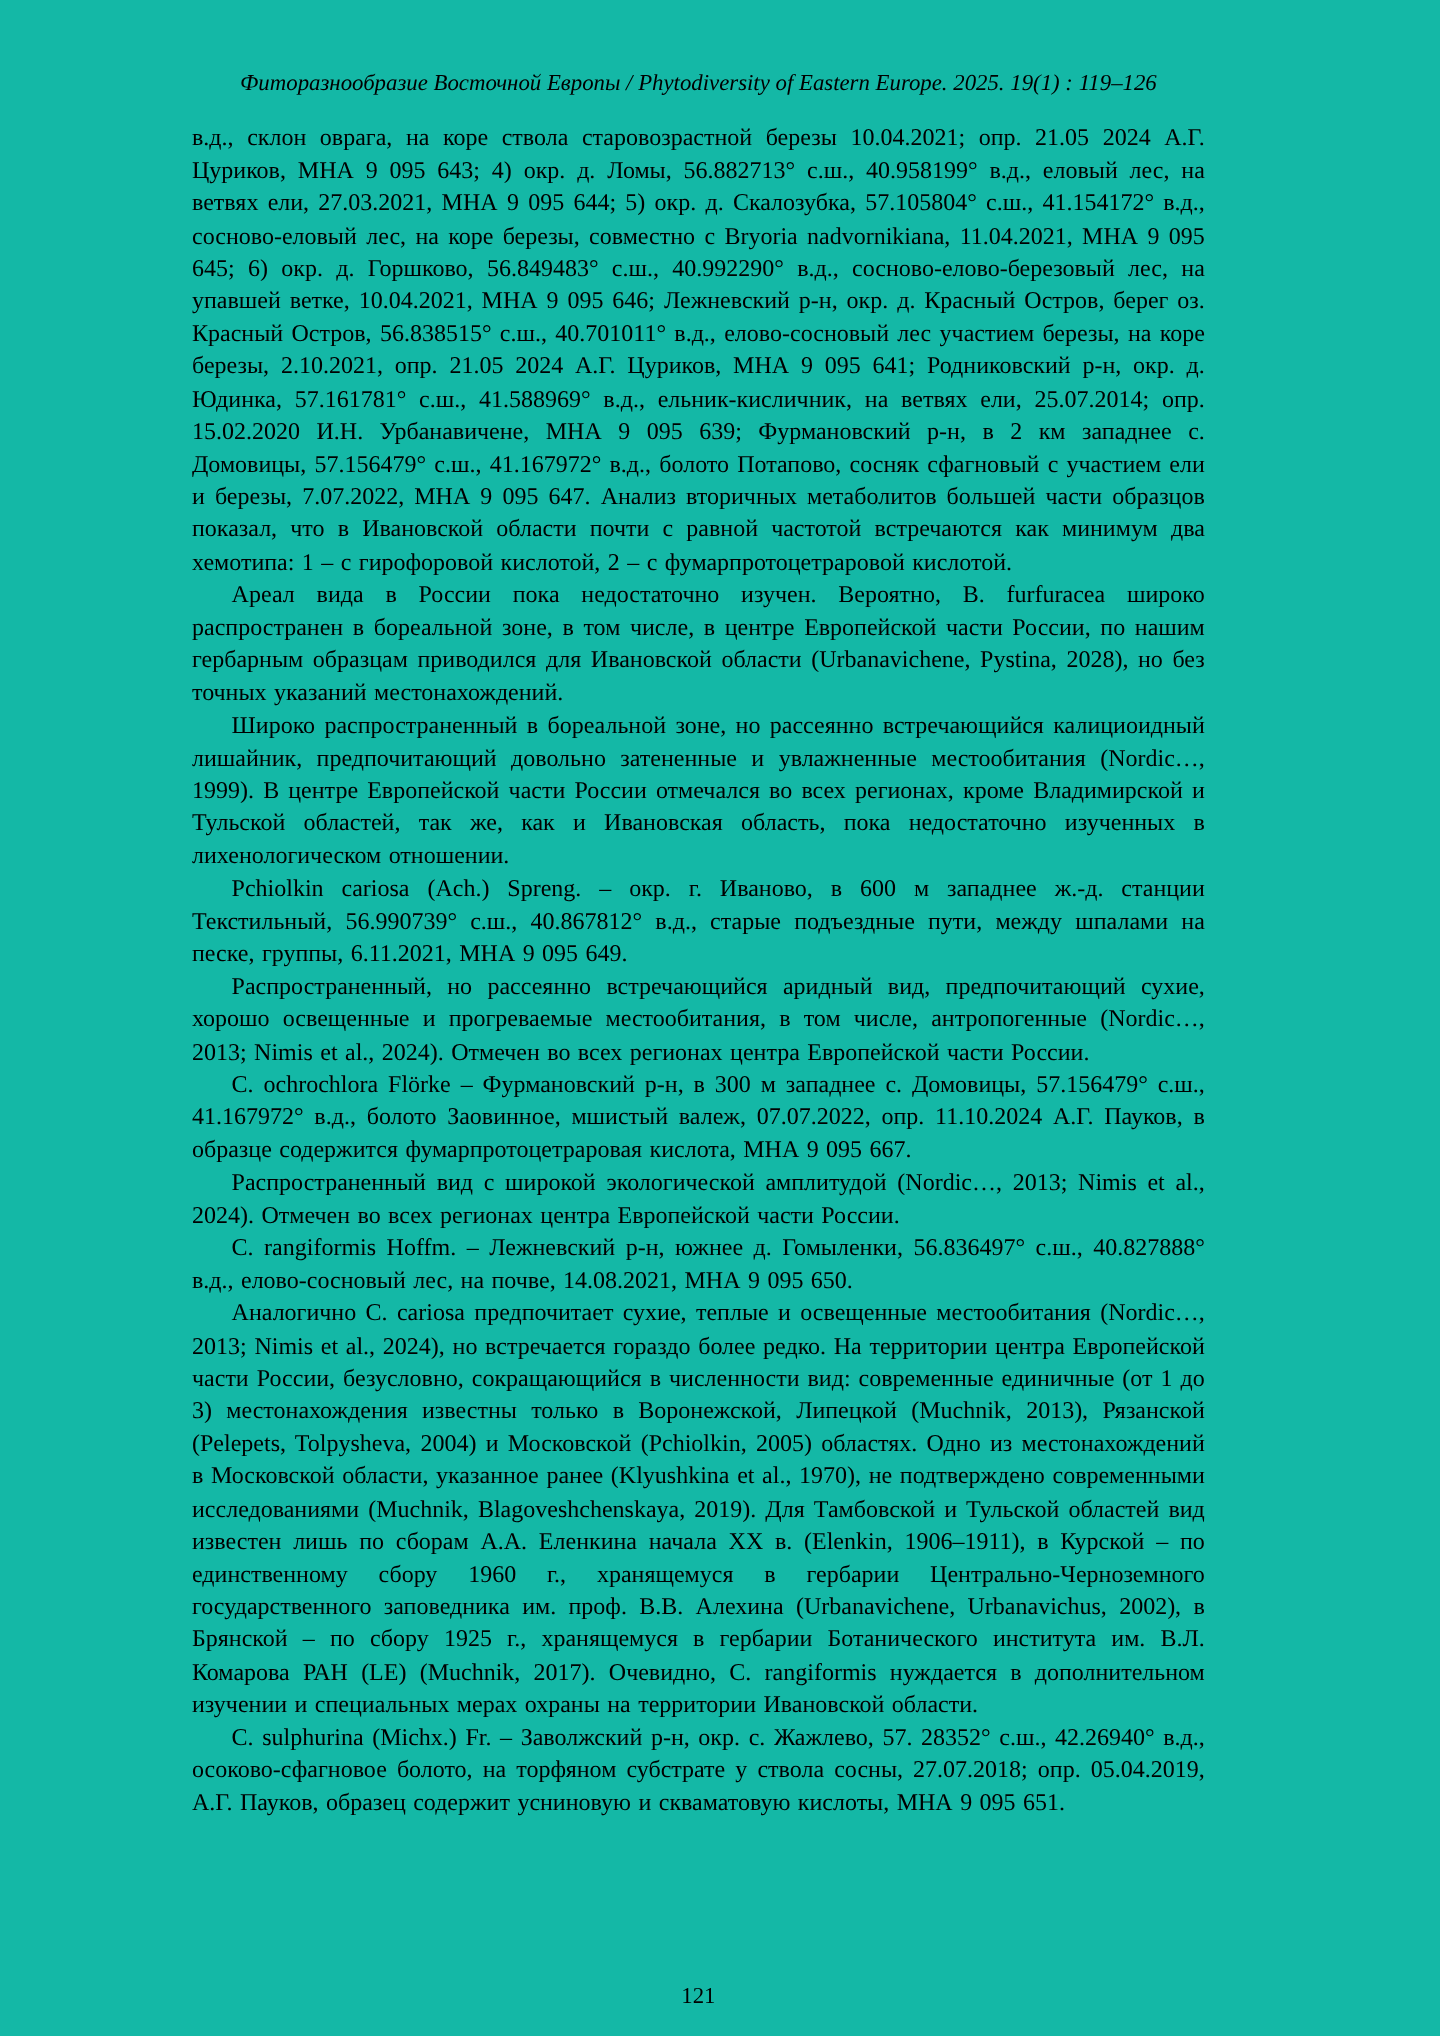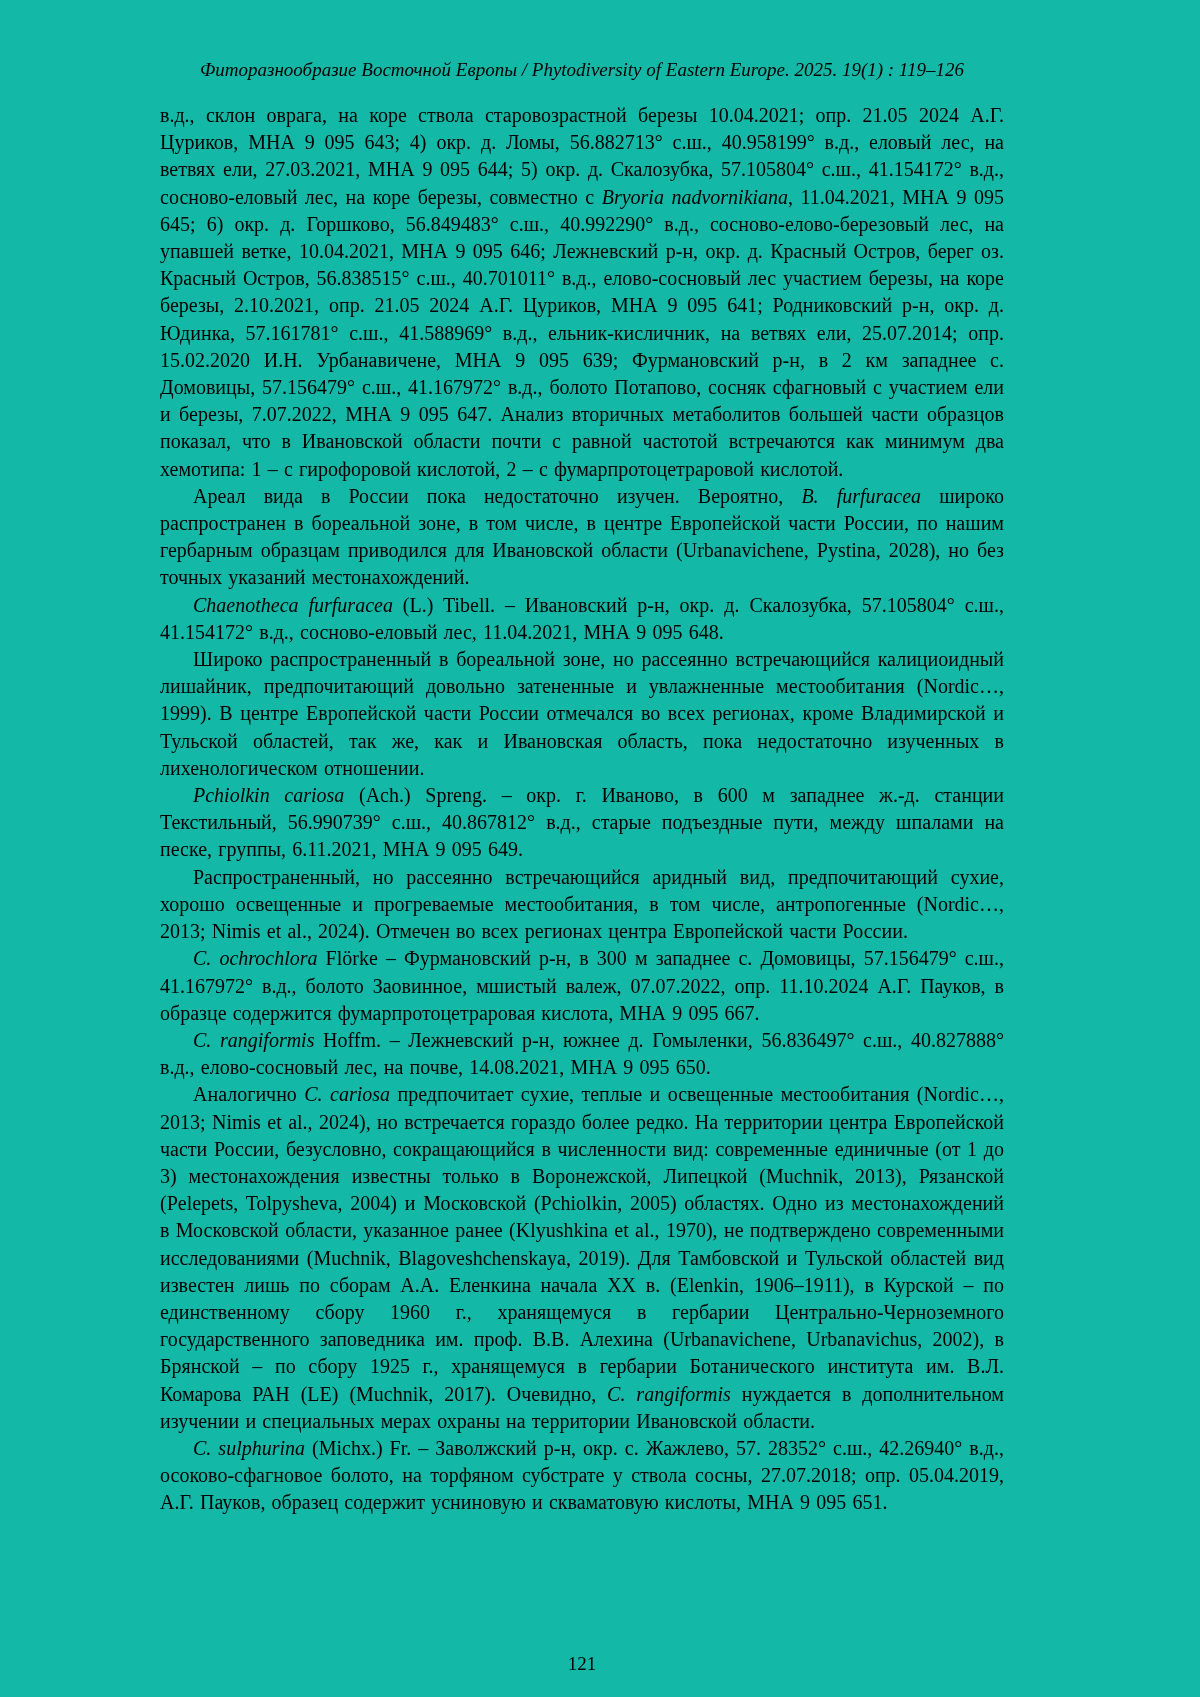--- a/index.html
+++ b/index.html
@@ -23,43 +23,43 @@
     white-space: nowrap;
   }
   .body-text p {
     margin: 0;
     font-size: 20px;
     line-height: 27.2px;
     text-align: justify;
     word-spacing: 0.06em;
   }
   .body-text p.indent { text-indent: 33px; }
-  .italic { font-style: italic; }
+  .italic { }
   .page-number {
     position: absolute;
     bottom: 22px;
     left: 160px;
     right: 196px;
     text-align: center;
     font-size: 19px;
   }
 </style>
 </head>
 <body>
 
 <div class="page">
   <div class="running-header">Фиторазнообразие Восточной Европы / Phytodiversity of Eastern Europe. 2025. 19(1) : 119–126</div>
 
   <div class="body-text">
       <p class=""><span>в.д., склон оврага, на коре ствола старовозрастной березы 10.04.2021; опр. 21.05 2024 А.Г. Цуриков, МНА 9 095 643; 4) окр. д. Ломы, 56.882713° с.ш., 40.958199° в.д., еловый лес, на ветвях ели, 27.03.2021, МНА 9 095 644; 5) окр. д. Скалозубка, 57.105804° с.ш., 41.154172° в.д., сосново-еловый лес, на коре березы, совместно с </span><span class="italic">Bryoria nadvornikiana</span><span>, 11.04.2021, МНА 9 095 645; 6) окр. д. Горшково, 56.849483° с.ш., 40.992290° в.д., сосново-елово-березовый лес, на упавшей ветке, 10.04.2021, МНА 9 095 646; Лежневский р-н, окр. д. Красный Остров, берег оз. Красный Остров, 56.838515° с.ш., 40.701011° в.д., елово-сосновый лес участием березы, на коре березы, 2.10.2021, опр. 21.05 2024 А.Г. Цуриков, МНА 9 095 641; Родниковский р-н, окр. д. Юдинка, 57.161781° с.ш., 41.588969° в.д., ельник-кисличник, на ветвях ели, 25.07.2014; опр. 15.02.2020 И.Н. Урбанавичене, МНА 9 095 639; Фурмановский р-н, в 2 км западнее с. Домовицы, 57.156479° с.ш., 41.167972° в.д., болото Потапово, сосняк сфагновый с участием ели и березы, 7.07.2022, МНА 9 095 647.  Анализ вторичных метаболитов большей части образцов показал, что в Ивановской области почти с равной частотой встречаются как минимум два хемотипа: 1 – с гирофоровой кислотой, 2 – с фумарпротоцетраровой кислотой.</span></p>
       <p class="indent"><span>Ареал вида в России пока недостаточно изучен. Вероятно, </span><span class="italic">B. furfuracea</span><span> широко распространен в бореальной зоне, в том числе, в центре Европейской части России, по нашим гербарным образцам приводился для Ивановской области (Urbanavichene, Pystina, 2028), но без точных указаний местонахождений.</span></p>
-      <p class="indent"><span class="italic">Chaenotheca furfuracea</span><span> (L.) Tibell. – Ивановский р-н, окр. д. Скалозубка, 57.105804° с.ш., 41.154172° в.д., сосново-еловый лес, 11.04.2021, МНА 9 095 648.</span></p>
       <p class="indent"><span>Широко распространенный в бореальной зоне, но рассеянно встречающийся калициоидный лишайник, предпочитающий довольно затененные и увлажненные местообитания (Nordic…, 1999). В центре Европейской части России отмечался во всех регионах, кроме Владимирской и Тульской областей, так же, как и Ивановская область, пока недостаточно изученных в лихенологическом отношении.</span></p>
       <p class="indent"><span class="italic">Pchiolkin cariosa</span><span> (Ach.) Spreng. – окр. г. Иваново, в 600 м западнее ж.-д. станции Текстильный, 56.990739° с.ш., 40.867812° в.д., старые подъездные пути, между шпалами на песке, группы, 6.11.2021, МНА 9 095 649.</span></p>
       <p class="indent"><span>Распространенный, но рассеянно встречающийся аридный вид, предпочитающий сухие, хорошо освещенные и прогреваемые местообитания, в том числе, антропогенные (Nordic…, 2013; Nimis et al., 2024). Отмечен во всех регионах центра Европейской части России.</span></p>
       <p class="indent"><span class="italic">C. ochrochlora</span><span> Flörke – Фурмановский р-н, в 300 м западнее с. Домовицы, 57.156479° с.ш., 41.167972° в.д., болото Заовинное, мшистый валеж, 07.07.2022, опр. 11.10.2024 А.Г. Пауков, в образце содержится фумарпротоцетраровая кислота, МНА 9 095 667.</span></p>
+      <p class="indent"><span>Распространенный вид с широкой экологической амплитудой (Nordic…, 2013; Nimis et al., 2024). Отмечен во всех регионах центра Европейской части России.</span></p>
       <p class="indent"><span class="italic">C. rangiformis</span><span> Hoffm. – Лежневский р-н, южнее д. Гомыленки, 56.836497° с.ш., 40.827888° в.д., елово-сосновый лес, на почве, 14.08.2021, МНА 9 095 650.</span></p>
       <p class="indent"><span>Аналогично </span><span class="italic">C. cariosa</span><span> предпочитает сухие, теплые и освещенные местообитания (Nordic…, 2013; Nimis et al., 2024), но встречается гораздо более редко. На территории центра Европейской части России, безусловно, сокращающийся в численности вид: современные единичные (от 1 до 3) местонахождения известны только в Воронежской, Липецкой (Muchnik, 2013), Рязанской (Pelepets, Tolpysheva, 2004) и Московской (Pchiolkin, 2005) областях. Одно из местонахождений в Московской области, указанное ранее (Klyushkina et al., 1970), не подтверждено современными исследованиями (Muchnik, Blagoveshchenskaya, 2019). Для Тамбовской и Тульской областей вид известен лишь по сборам А.А. Еленкина начала XX в. (Elenkin, 1906–1911), в Курской – по единственному сбору 1960 г., хранящемуся в гербарии Центрально-Черноземного государственного заповедника им. проф. В.В. Алехина (Urbanavichene, Urbanavichus, 2002), в Брянской – по сбору 1925 г., хранящемуся в гербарии Ботанического института им. В.Л. Комарова РАН (LE) (Muchnik, 2017).  Очевидно, </span><span class="italic">C. rangiformis</span><span> нуждается в дополнительном изучении и специальных мерах охраны на территории Ивановской области.</span></p>
       <p class="indent"><span class="italic">C. sulphurina</span><span> (Michx.) Fr. – Заволжский р-н, окр. с. Жажлево, 57. 28352° с.ш., 42.26940° в.д., осоково-сфагновое болото, на торфяном субстрате у ствола сосны, 27.07.2018; опр. 05.04.2019, А.Г. Пауков, образец содержит усниновую и скваматовую кислоты, МНА 9 095 651.</span></p>
     </div>
 
   <div class="page-number">121</div>
 </div>
 
 </body></html>

